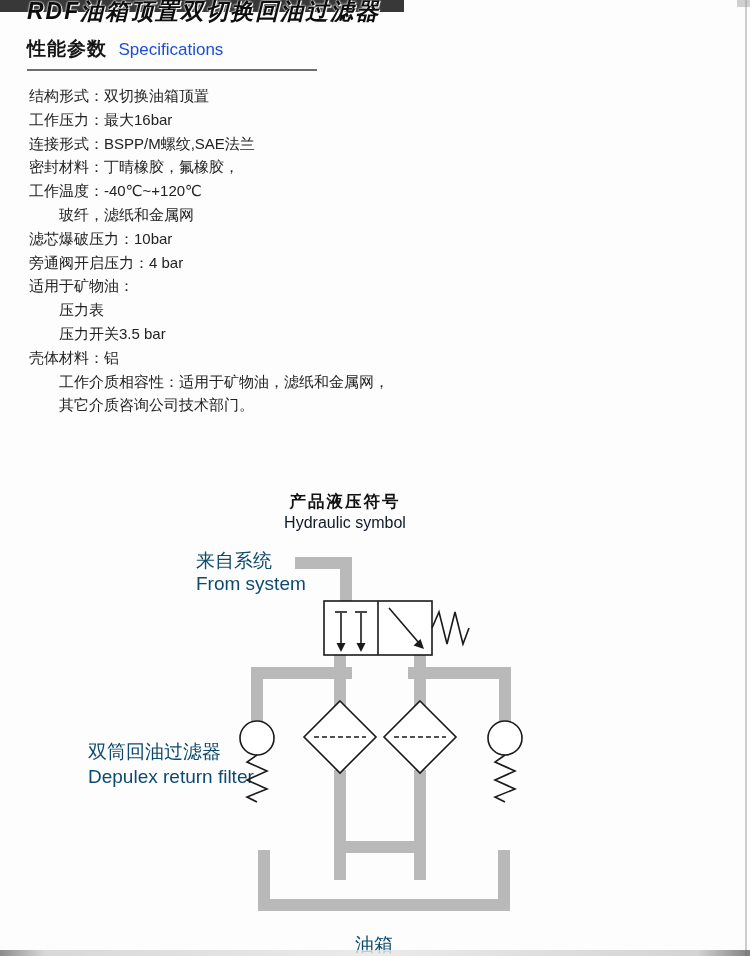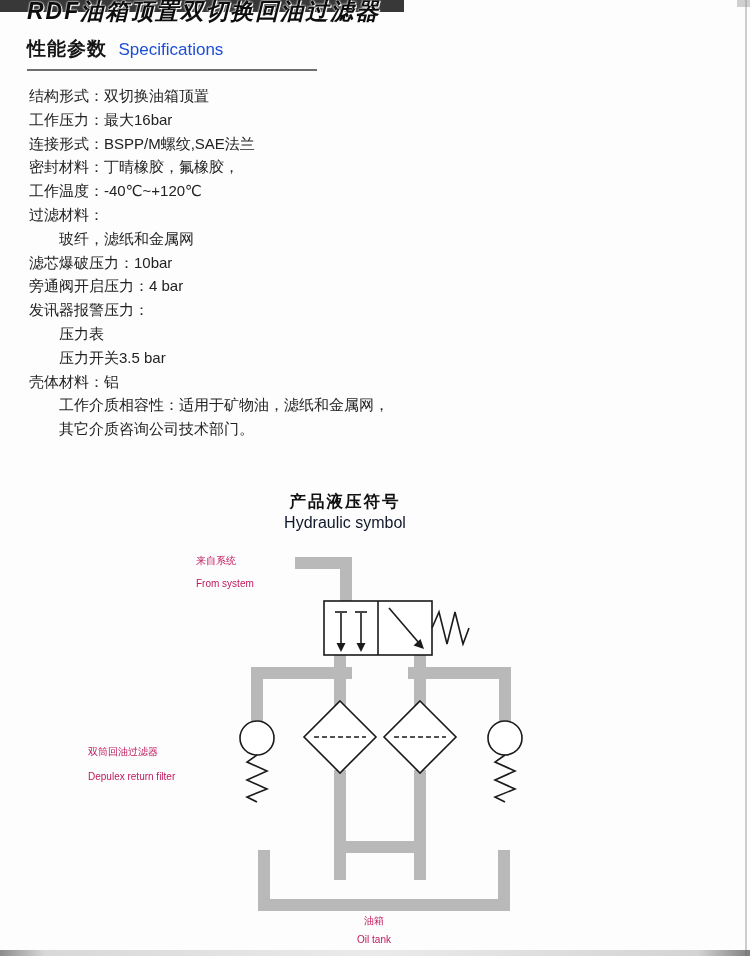--- a/index.html
+++ b/index.html
@@ -27,27 +27,27 @@
 
   
   .specs { position:absolute; left:29px; top:84px; }
   .spec-line { font-size:15px; line-height:23.8px; color:#222; white-space:pre; }
 
   
   .diagram-title { position:absolute; left:0; top:490px; width:690px; text-align:center; }
   .dt-zh { font-size:16.5px; font-weight:bold; letter-spacing:2px; color:#111; line-height:22px; }
   .dt-en { font-size:16px; color:#0f172a; line-height:22px; }
 
-  .lbl { position:absolute; font-size:10px; color:#be185d; }
+  .lbl { position:absolute; font-size:19px; color:#0c4a6e; }
   .lbl div { line-height:23px; white-space:nowrap; }
   .from-system { left:196px; top:549px; }
   .duplex-label { left:88px; top:739px; }
   .duplex-label div { line-height:25px; }
   .tank-label { left:0; top:911px; width:748px; text-align:center; }
-  .tank-label div { line-height:19px; }
+  .tank-label div { line-height:19px;margin-top:24px; }
 
   
   .schematic { position:absolute; left:0; top:545px; }
   .pipes polyline, .pipes line { fill:none; stroke:var(--pipe,#b9b9b9); stroke-width:12; }
   .sym rect, .sym polygon, .sym circle { fill:#ffffff; stroke:var(--symbol,#1a1a1a); stroke-width:1.6; }
   .sym line { stroke:var(--symbol,#1a1a1a); stroke-width:1.6; }
   .sym polyline { fill:none; stroke:var(--symbol,#1a1a1a); stroke-width:1.6; }
   .sym .solid { fill:var(--symbol,#1a1a1a); stroke:none; }
   .sym .dashed { stroke-dasharray:5 3; stroke-width:1.3; }
 
@@ -75,29 +75,28 @@
       <div class="spec-line">结构形式：双切换油箱顶置</div>
 
       <div class="spec-line">工作压力：最大16bar</div>
 
       <div class="spec-line">连接形式：BSPP/M螺纹,SAE法兰</div>
 
       <div class="spec-line">密封材料：丁晴橡胶，氟橡胶，</div>
 
       <div class="spec-line">工作温度：-40℃~+120℃</div>
 
-      <div class="spec-line">过滤材料：</div>
 
       <div class="spec-line">　　玻纤，滤纸和金属网</div>
 
       <div class="spec-line">滤芯爆破压力：10bar</div>
 
       <div class="spec-line">旁通阀开启压力：4 bar</div>
 
-      <div class="spec-line">发讯器报警压力：</div>
+      <div class="spec-line">适用于矿物油：</div>
 
       <div class="spec-line">　　压力表</div>
 
       <div class="spec-line">　　压力开关3.5 bar</div>
 
       <div class="spec-line">壳体材料：铝</div>
 
       <div class="spec-line">　　工作介质相容性：适用于矿物油，滤纸和金属网，</div>
 
       <div class="spec-line">　　其它介质咨询公司技术部门。</div>

